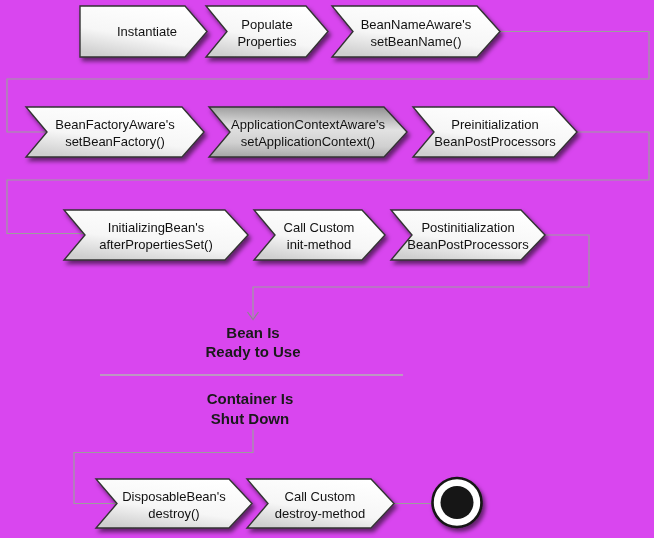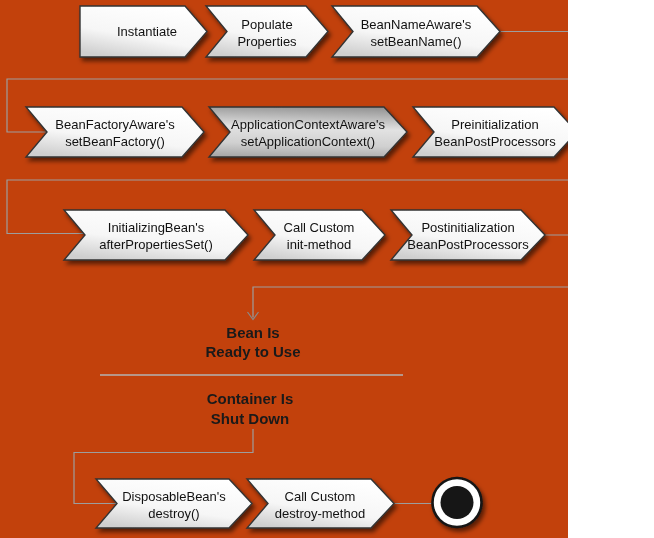--- a/index.html
+++ b/index.html
@@ -3,23 +3,23 @@
 <meta charset="utf-8">
 <style>
   html, body {
     margin: 0;
     padding: 0;
     background: #ffffff;
     font-family: "Liberation Sans", sans-serif;
   }
   .canvas {
     position: relative;
-    width: 568px;
+    width: 654px;
     height: 538px;
-    background: #c2410c;
+    background: #d946ef;
     overflow: hidden;
   }
   svg { display: block; }
   .chev {
     stroke: #333333;
     stroke-width: 1.4;
     stroke-linejoin: miter;
   }
   .chev-label {
     font-family: "Liberation Sans", sans-serif;

